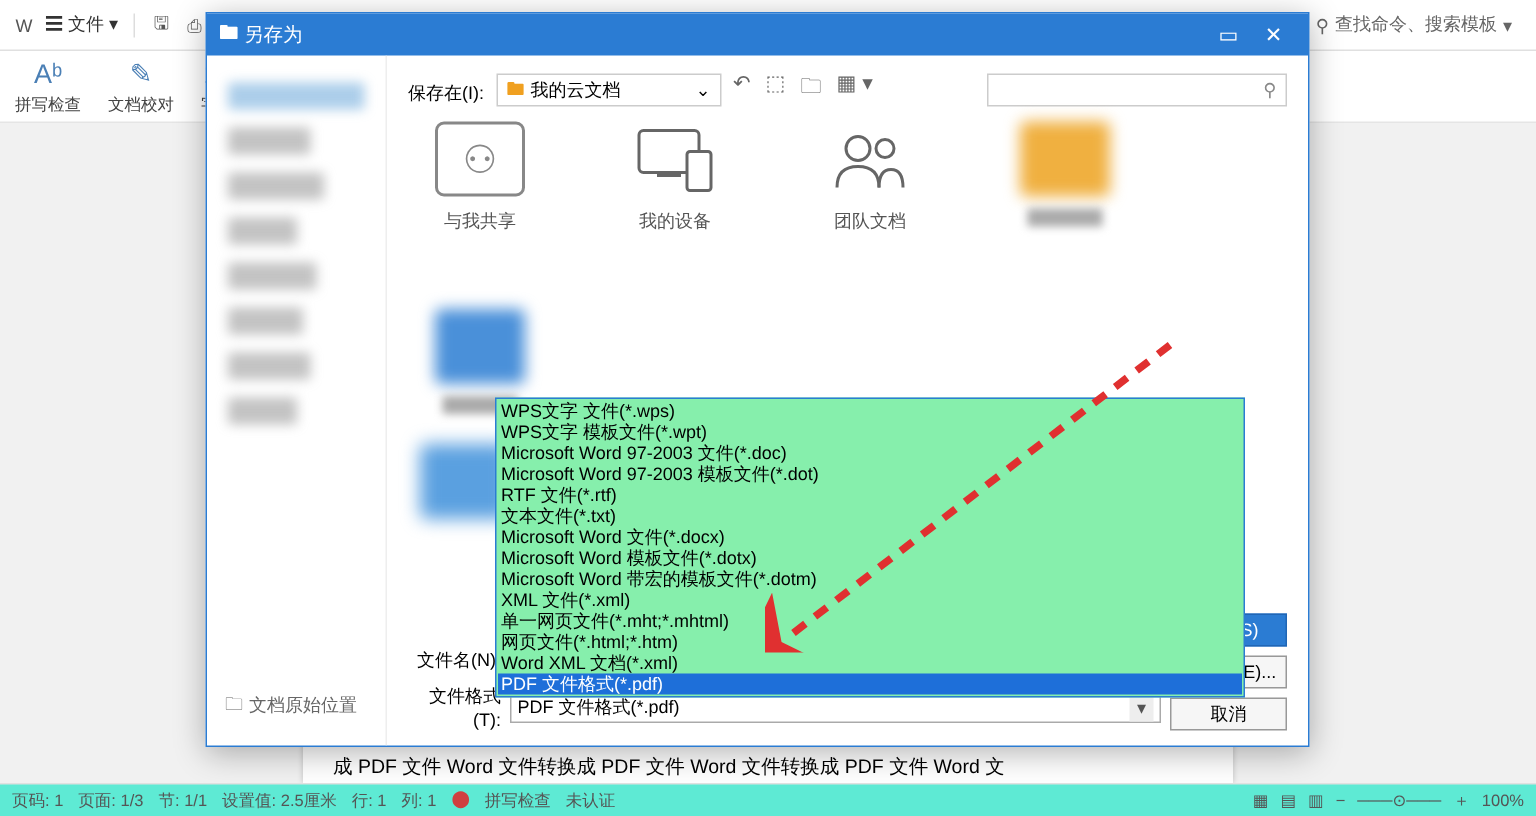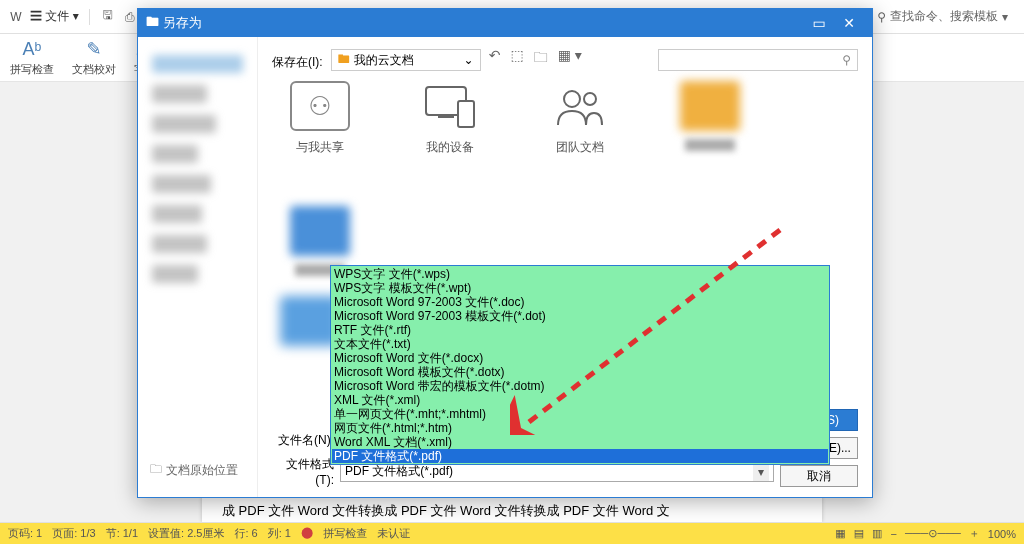--- a/index.html
+++ b/index.html
@@ -11,21 +11,21 @@
 .tb-icon { width: 16px; height: 16px; display: inline-flex; align-items: center; justify-content: center; color: #555; }
 .tb-sep { width: 1px; height: 16px; background: #ddd; margin: 0 4px; }
 
 .app-ribbon { height: 48px; display: flex; align-items: center; padding: 0 10px; gap: 18px; font-size: 11px; color: #444; border-bottom: 1px solid #e5e5e5; }
 .ribbon-item { display: flex; flex-direction: column; align-items: center; gap: 2px; }
 .ribbon-ico { font-size: 18px; color: #4a7fb5; }
 
 .doc-area { position: absolute; top: 82px; left: 0; right: 0; bottom: 22px; background: #f1f1f1; display: flex; justify-content: center; }
 .doc-page { background: #fff; width: 620px; margin-top: 400px; padding: 20px; font-size: 13px; box-shadow: 0 0 4px rgba(0,0,0,0.2); }
 
-.status-bar { position: absolute; bottom: 0; left: 0; right: 0; height: 22px; background: #fde047; border-top: 1px solid #e0e0e0; display: flex; align-items: center; font-size: 11px; color: #555; padding: 0 8px; justify-content: space-between; }
+.status-bar { position: absolute; bottom: 0; left: 0; right: 0; height: 22px; background: #5eead4; border-top: 1px solid #e0e0e0; display: flex; align-items: center; font-size: 11px; color: #555; padding: 0 8px; justify-content: space-between; }
 .status-left { display: flex; gap: 10px; }
 .status-right { display: flex; align-items: center; gap: 8px; }
 
 .dialog { position: absolute; top: 8px; left: 137px; width: 736px; height: 490px; background: #fff; box-shadow: 0 4px 20px rgba(0,0,0,0.3); display: flex; flex-direction: column; border: 1px solid #2b7cd3; }
 .dlg-title { height: 28px; background: #2b7cd3; color: #fff; display: flex; align-items: center; padding: 0 8px; font-size: 13px; }
 .dlg-title-text { flex: 1; }
 .dlg-title-btn { width: 30px; text-align: center; cursor: pointer; font-size: 14px; }
 
 .dlg-body { flex: 1; display: flex; overflow: hidden; }
 .dlg-sidebar { width: 120px; border-right: 1px solid #eee; padding: 8px; display: flex; flex-direction: column; }
@@ -249,21 +249,21 @@
     </defs>
   <line x1="270" y1="5" x2="15" y2="200" stroke="#e03030" stroke-width="5" stroke-dasharray="10 8" marker-end="url(#ah)"></line>
 </svg>
 
 <div class="status-bar">
   <div class="status-left">
     <span>页码: 1</span>
     <span>页面: 1/3</span>
     <span>节: 1/1</span>
     <span>设置值: 2.5厘米</span>
-    <span>行: 6</span>
+    <span>行: 1</span>
     <span>列: 1</span>
     <span style="color:#d04040">⬤</span>
     <span>拼写检查</span>
     <span>未认证</span>
   </div>
   <div class="status-right">
     <span>▦</span>
     <span>▤</span>
     <span>▥</span>
     <span>−</span>

